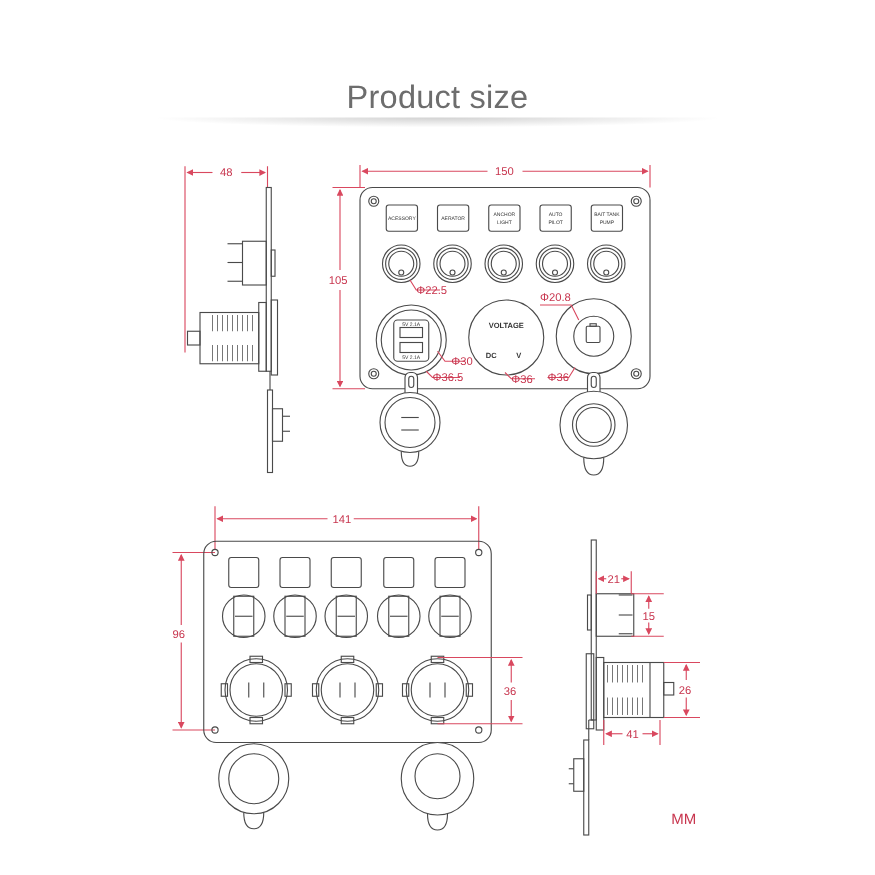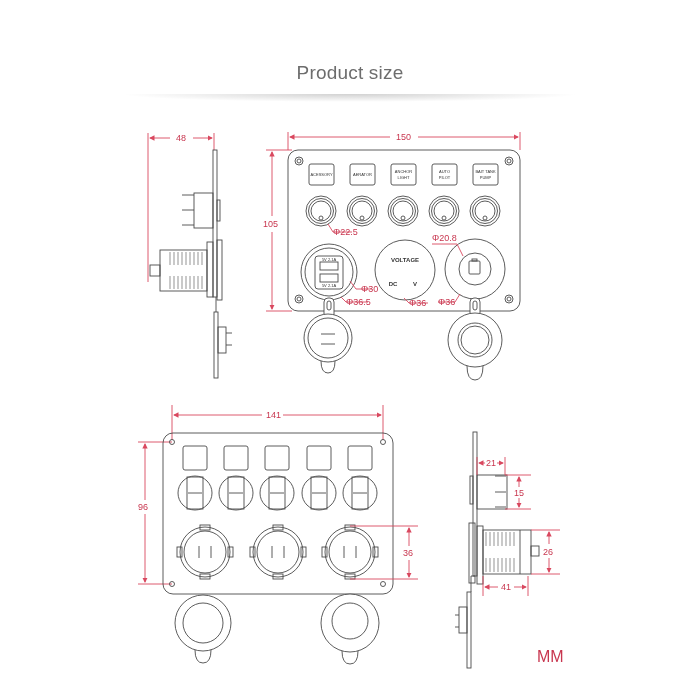--- a/index.html
+++ b/index.html
@@ -1,26 +1,26 @@
 <!DOCTYPE html>
 <html><head>
   <meta charset="utf-8">
   <style>
     html, body { margin: 0; padding: 0; background: #ffffff; }
     body { width: 700px; height: 700px; position: relative; overflow: hidden; font-family: "Liberation Sans", sans-serif; }
-    .title { position: absolute; left: 0; top: 62px; width: 700px; text-align: center; font-size: 19px; color: #6d6d6d; letter-spacing: 0.2px; }
+    .title { position: absolute; left: 0; top: 62px; width: 700px; text-align: center; font-size: 26px; color: #6d6d6d; letter-spacing: 0.2px; }
     .title-shadow { position: absolute; left: 120px; top: 94px; width: 460px; height: 8px; background: radial-gradient(ellipse at center top, rgba(0,0,0,0.18) 0%, rgba(0,0,0,0.0) 70%); }
     svg.drawing { position: absolute; left: 0; top: 0; }
     .dim { stroke: #d9485f; stroke-width: 0.9; fill: none; }
     .dimtxt { fill: #c8364f; font-size: 9px; font-family: "Liberation Sans", sans-serif; }
     .ln { stroke: #4a4a4a; stroke-width: 0.9; fill: none; }
     .lnw { stroke: #4a4a4a; stroke-width: 0.9; fill: #ffffff; }
     .lbl { fill: #333; font-size: 4px; font-family: "Liberation Sans", sans-serif; }
     .lbl2 { fill: #333; font-size: 6px; font-family: "Liberation Sans", sans-serif; font-weight: bold; }
-    .unit { position: absolute; left: 537px; top: 648px; font-size: 16px; color: #c8364f; }
+    .unit { position: absolute; left: 537px; top: 648px; font-size: 12px; color: #c8364f; }
   </style>
 </head>
 <body>
 
 <div class="title">Product size</div>
 <div class="title-shadow"></div>
 
 <svg class="drawing" width="700" height="700" viewBox="0 0 700 700">
   <defs>
     <marker id="arr" markerWidth="6" markerHeight="6" refX="5" refY="3" orient="auto-start-reverse">

